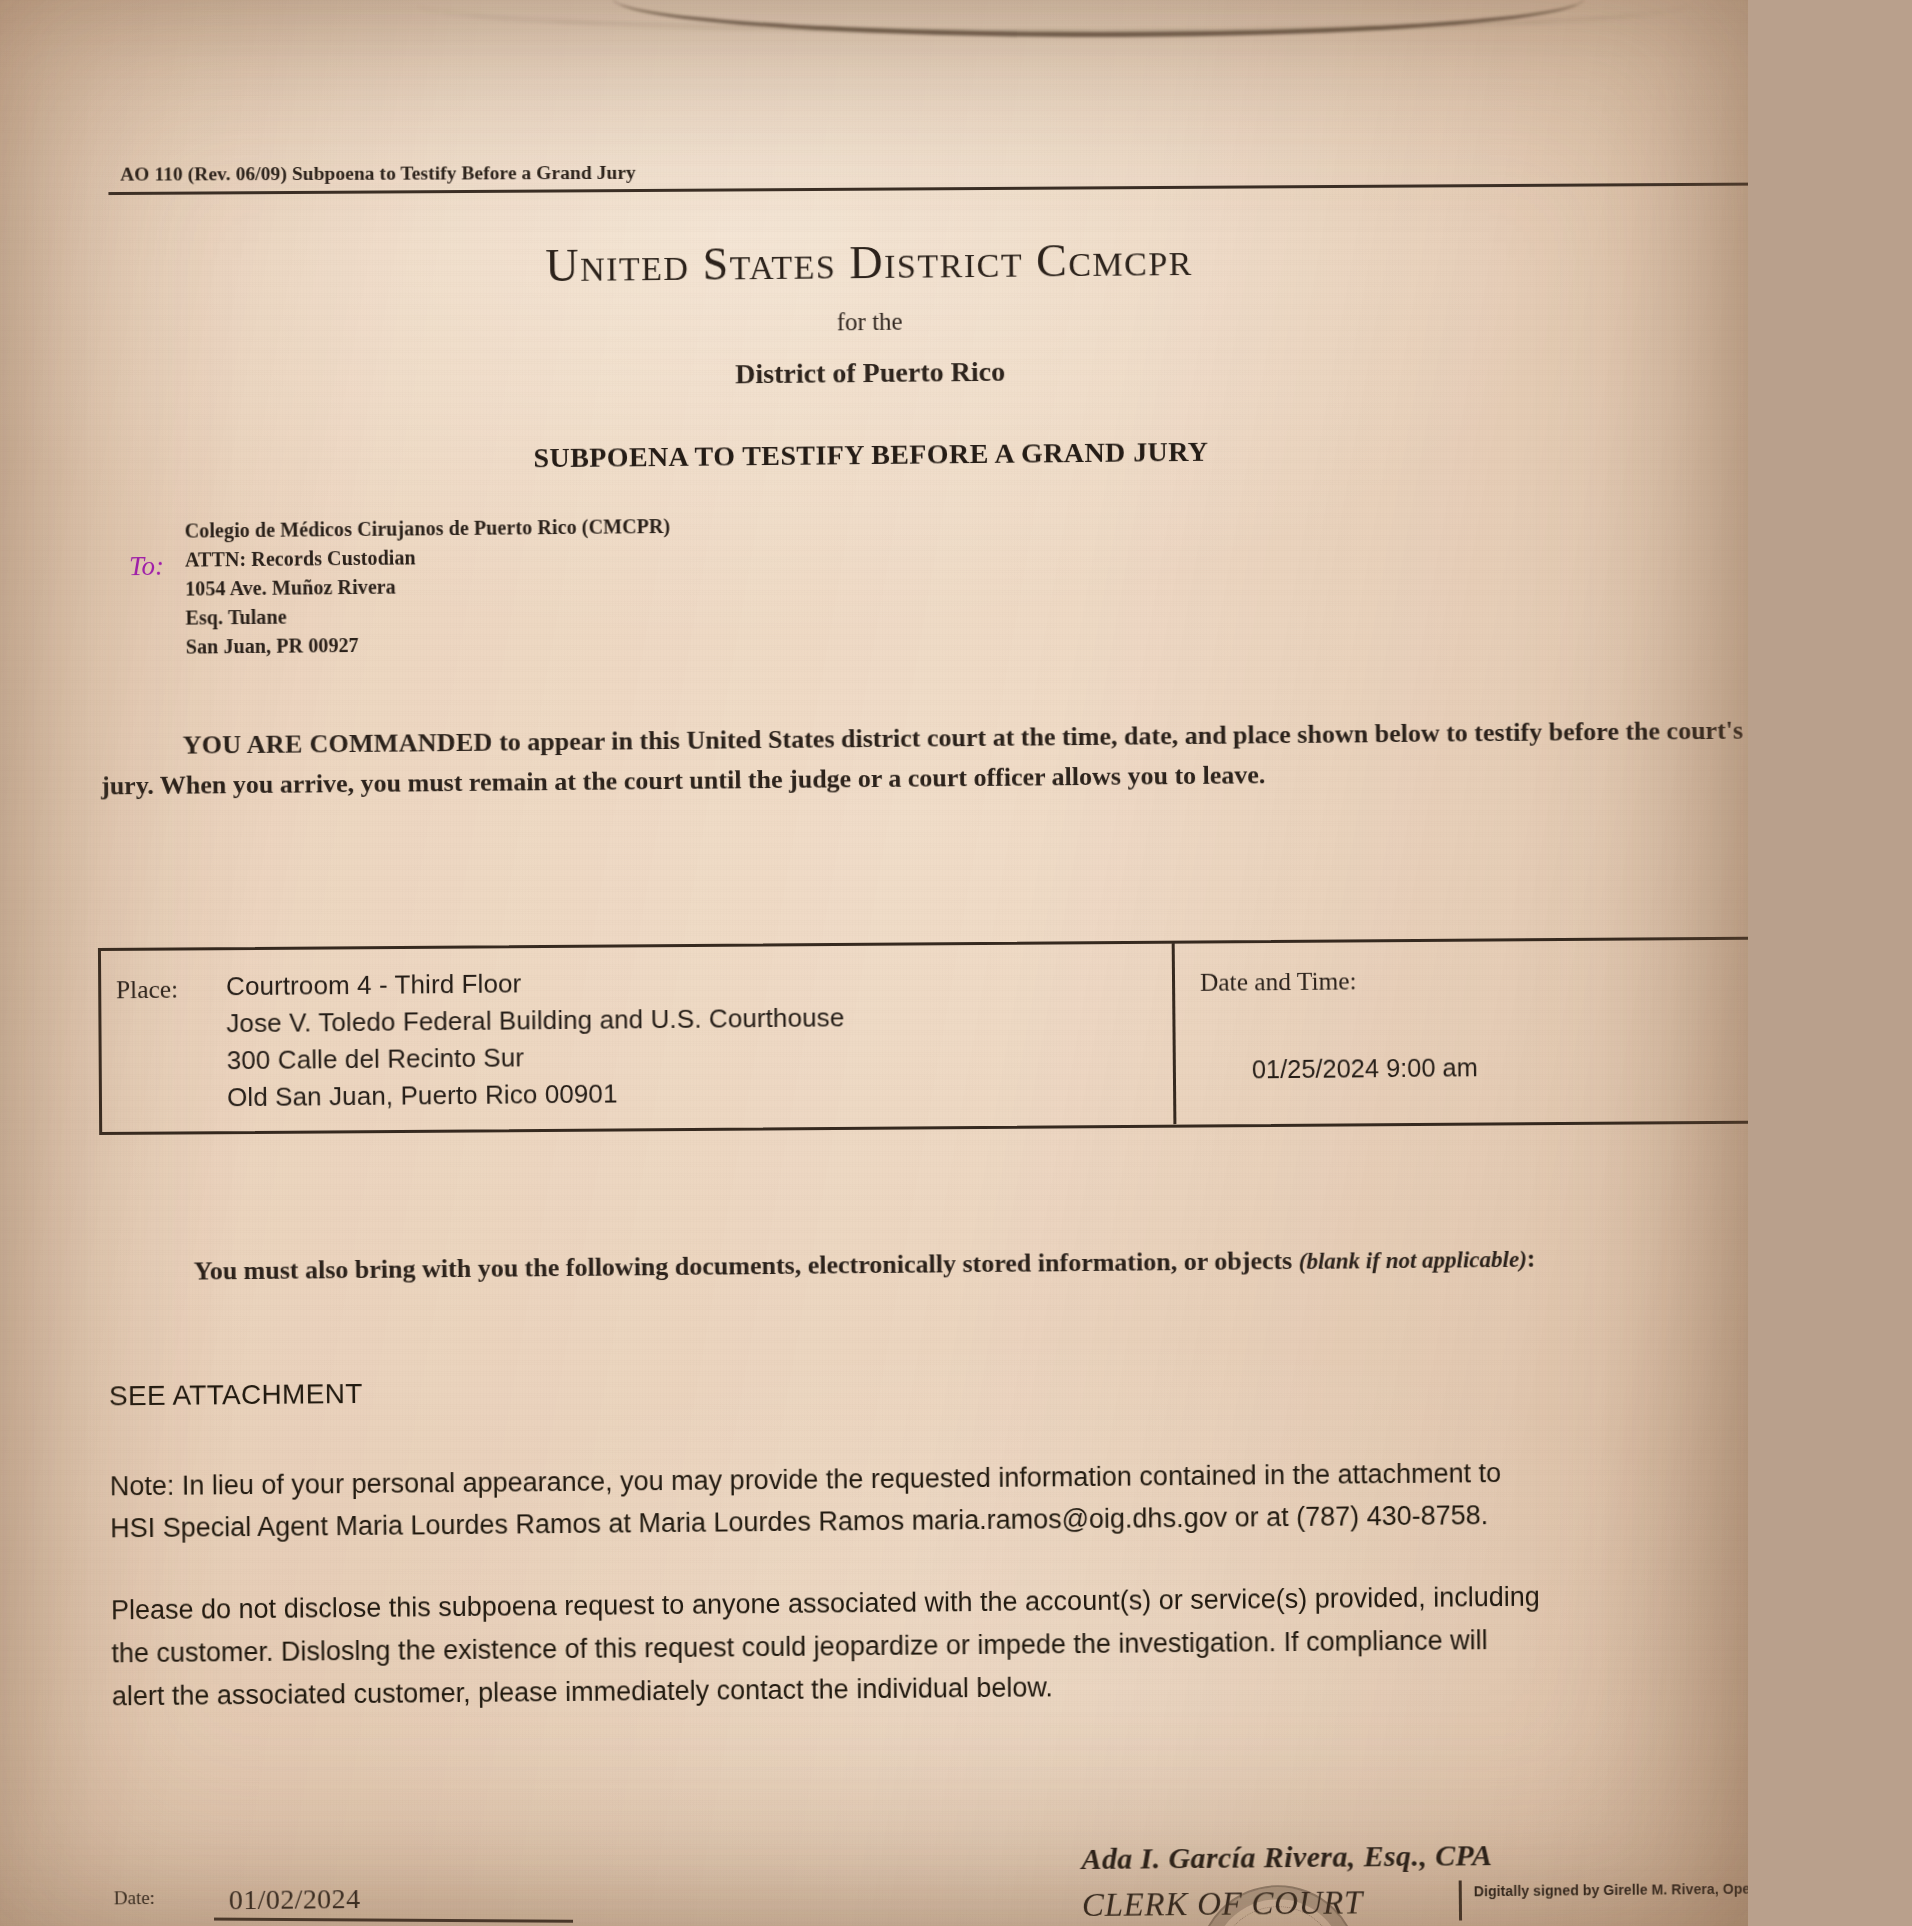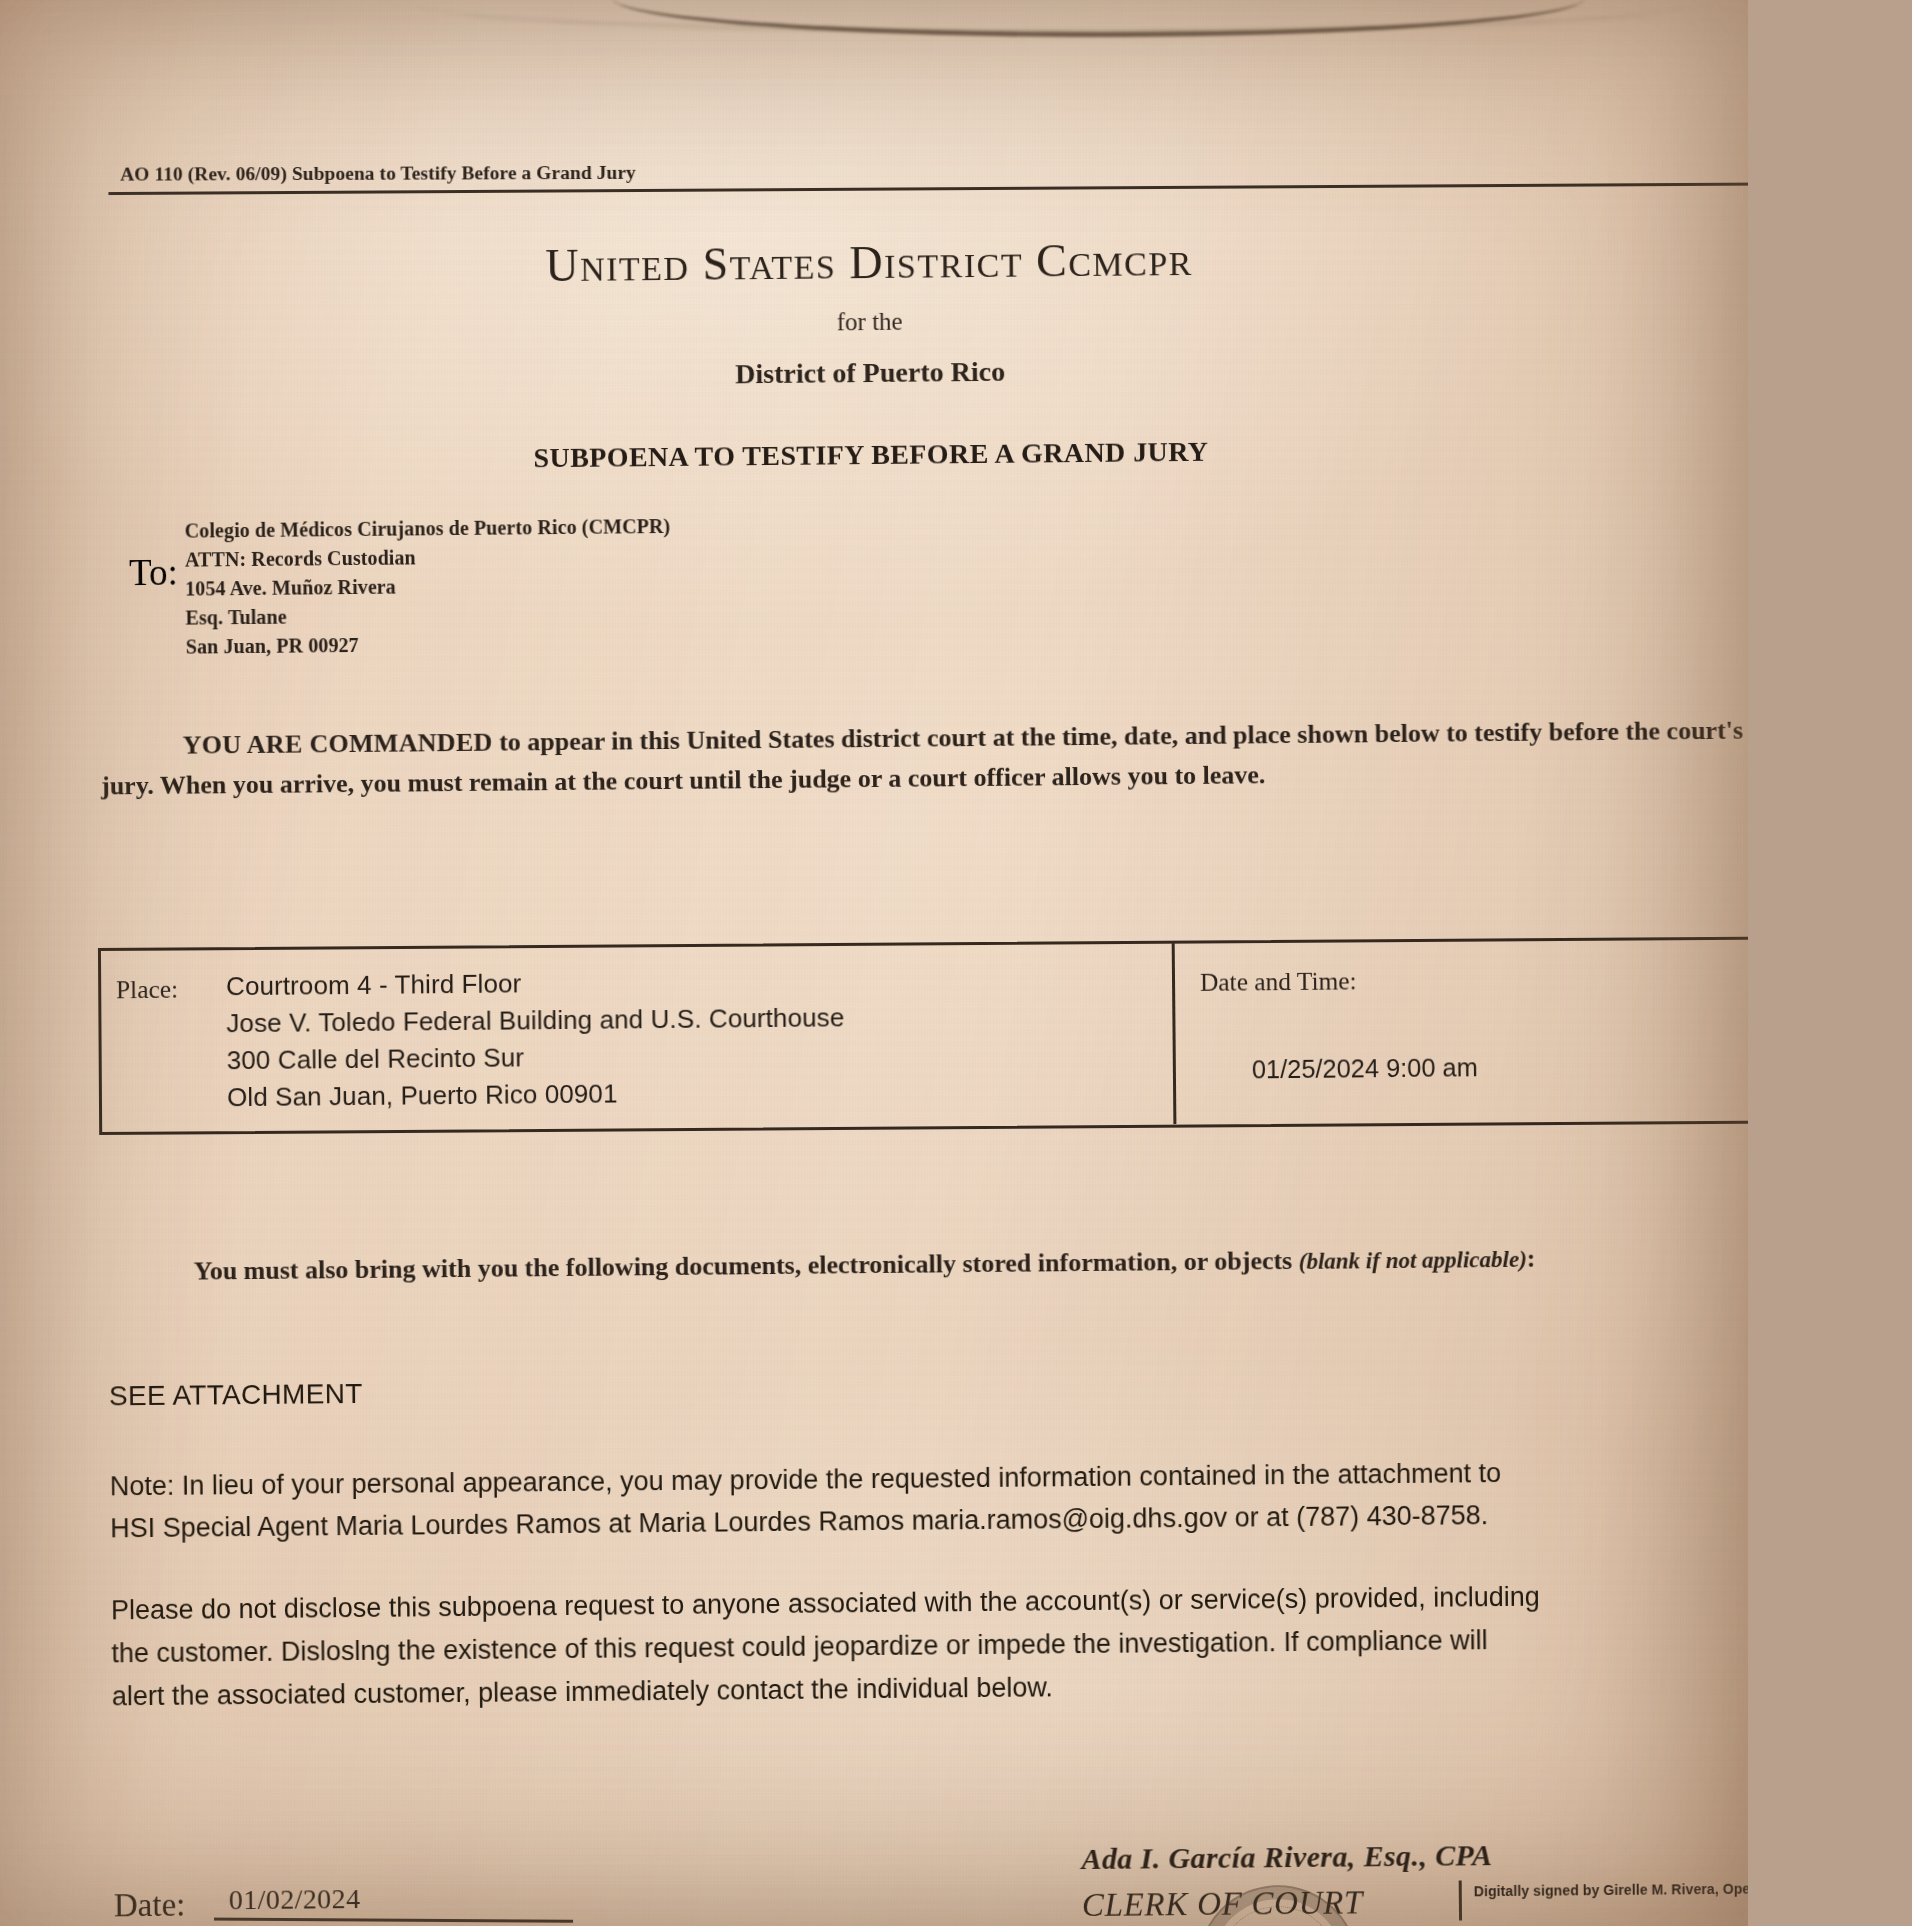--- a/index.html
+++ b/index.html
@@ -149,22 +149,23 @@
     font-size: 28px;
     font-weight: 700;
     letter-spacing: 0.4px;
     color: #241c16;
   }
 
   
   .to-label {
     position: absolute;
     left: 131px; top: 544px;
-    font-size: 37px;
-    color: #000000;
+    font-size: 27px;
+    color: #a21caf;
+    font-style: italic;
   }
   .to-lines {
     position: absolute;
     left: 187px; top: 510px;
     font-family: "Liberation Serif", serif;
     font-size: 20px;
     font-weight: 700;
     line-height: 29px;
     color: #2a211a;
     letter-spacing: 0.1px;
@@ -266,21 +267,21 @@
     line-height: 43px;
     color: #20190f;
     white-space: nowrap;
   }
 
   
   .date-label {
     position: absolute;
     left: 103px; top: 1880px;
     font-family: "Liberation Serif", serif;
-    font-size: 33px;
+    font-size: 19px;
     color: #2b221b;
   }
   .date-value {
     position: absolute;
     left: 218px; top: 1878px;
     font-family: "Liberation Serif", serif;
     font-size: 28px;
     color: #2b221b;
     letter-spacing: 0.4px;
   }

